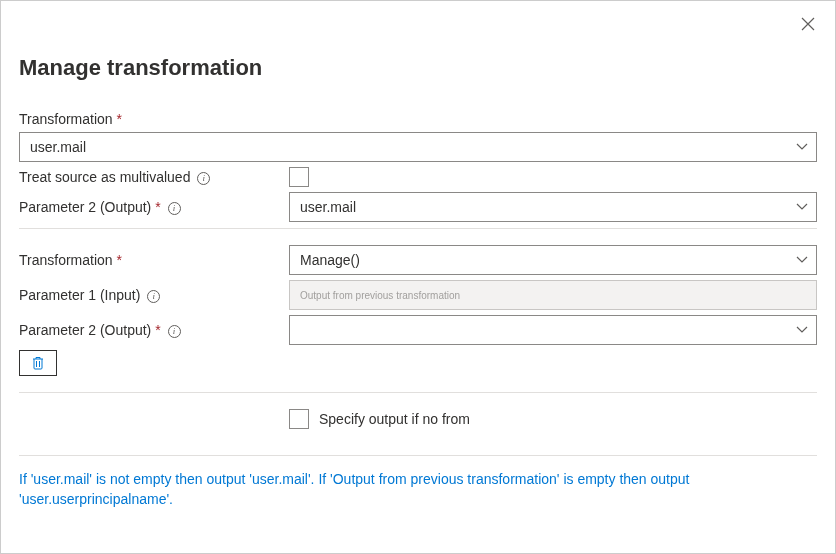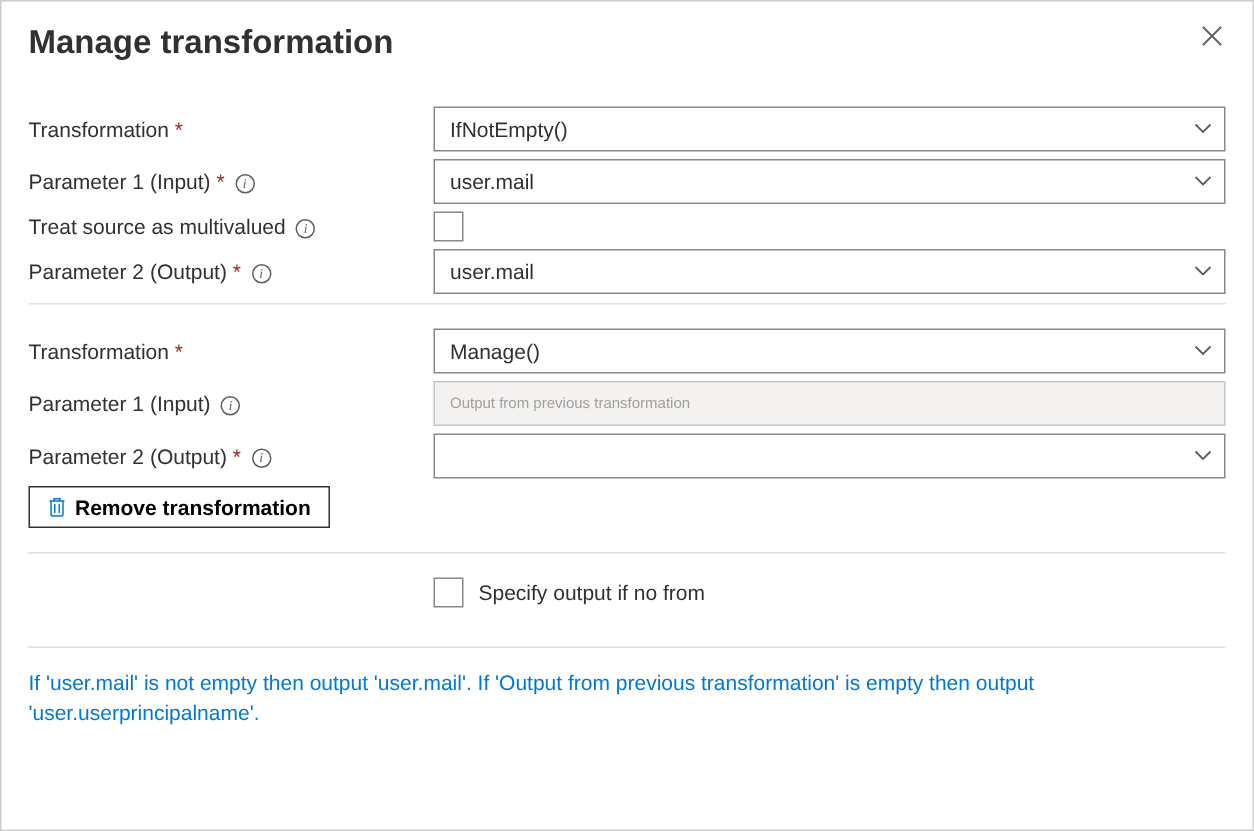--- a/index.html
+++ b/index.html
@@ -18,20 +18,21 @@
   }
   .dialog-header {
     display: flex;
     justify-content: space-between;
     align-items: flex-start;
     margin-bottom: 30px;
   }
   .dialog-title {
     font-size: 22px;
     font-weight: 600;
+    margin-top: 40px;
   }
   .close-btn {
     font-size: 16px;
     cursor: pointer;
     color: #605e5c;
     line-height: 1;
     padding: 2px;
   }
   .form-row {
     display: flex;
@@ -153,37 +154,23 @@
           </svg>
       </span>
     </div>
   </div>
 
   
   <div class="form-row">
     <div class="form-label">
       <span>Transformation</span> <span class="required">*</span>
     </div>
-    <div class="form-control">
-      <div class="select-box">
-        <span>IfNotEmpty()</span>
-        <span class="chevron">
-          <svg width="12" height="8" viewBox="0 0 12 8">
-              <path d="M1 1 L6 6 L11 1" stroke="#605e5c" stroke-width="1.2" fill="none"></path>
-            </svg>
-        </span>
-      </div>
-    </div>
-  </div>
-
-  <div class="form-row">
-    <div class="form-label">
-      <span>Parameter 1 (Input)</span> <span class="required">*</span>
-      <span class="info-icon">i</span>
-    </div>
+  </div>
+
+  <div class="form-row">
     <div class="form-control">
       <div class="select-box">
         <span>user.mail</span>
         <span class="chevron">
           <svg width="12" height="8" viewBox="0 0 12 8">
               <path d="M1 1 L6 6 L11 1" stroke="#605e5c" stroke-width="1.2" fill="none"></path>
             </svg>
         </span>
       </div>
     </div>
@@ -262,21 +249,20 @@
       </div>
     </div>
   </div>
 
   <button class="btn-remove">
     <span class="trash-icon">
       <svg width="12" height="14" viewBox="0 0 12 14">
         <path d="M1 3 h10 M4 3 V1.5 h4 V3 M2 3 v9 a1 1 0 0 0 1 1 h6 a1 1 0 0 0 1 -1 V3 M4.5 5 v6 M7.5 5 v6" stroke="#0078d4" stroke-width="1" fill="none"></path>
       </svg>
     </span>
-    <span>Remove transformation</span>
   </button>
 
   <hr class="divider" style="margin-top:16px;">
 
   <div class="specify-row">
     <div class="checkbox"></div>
     <span>Specify output if no from</span>
   </div>
 
   <hr class="divider-bottom">

